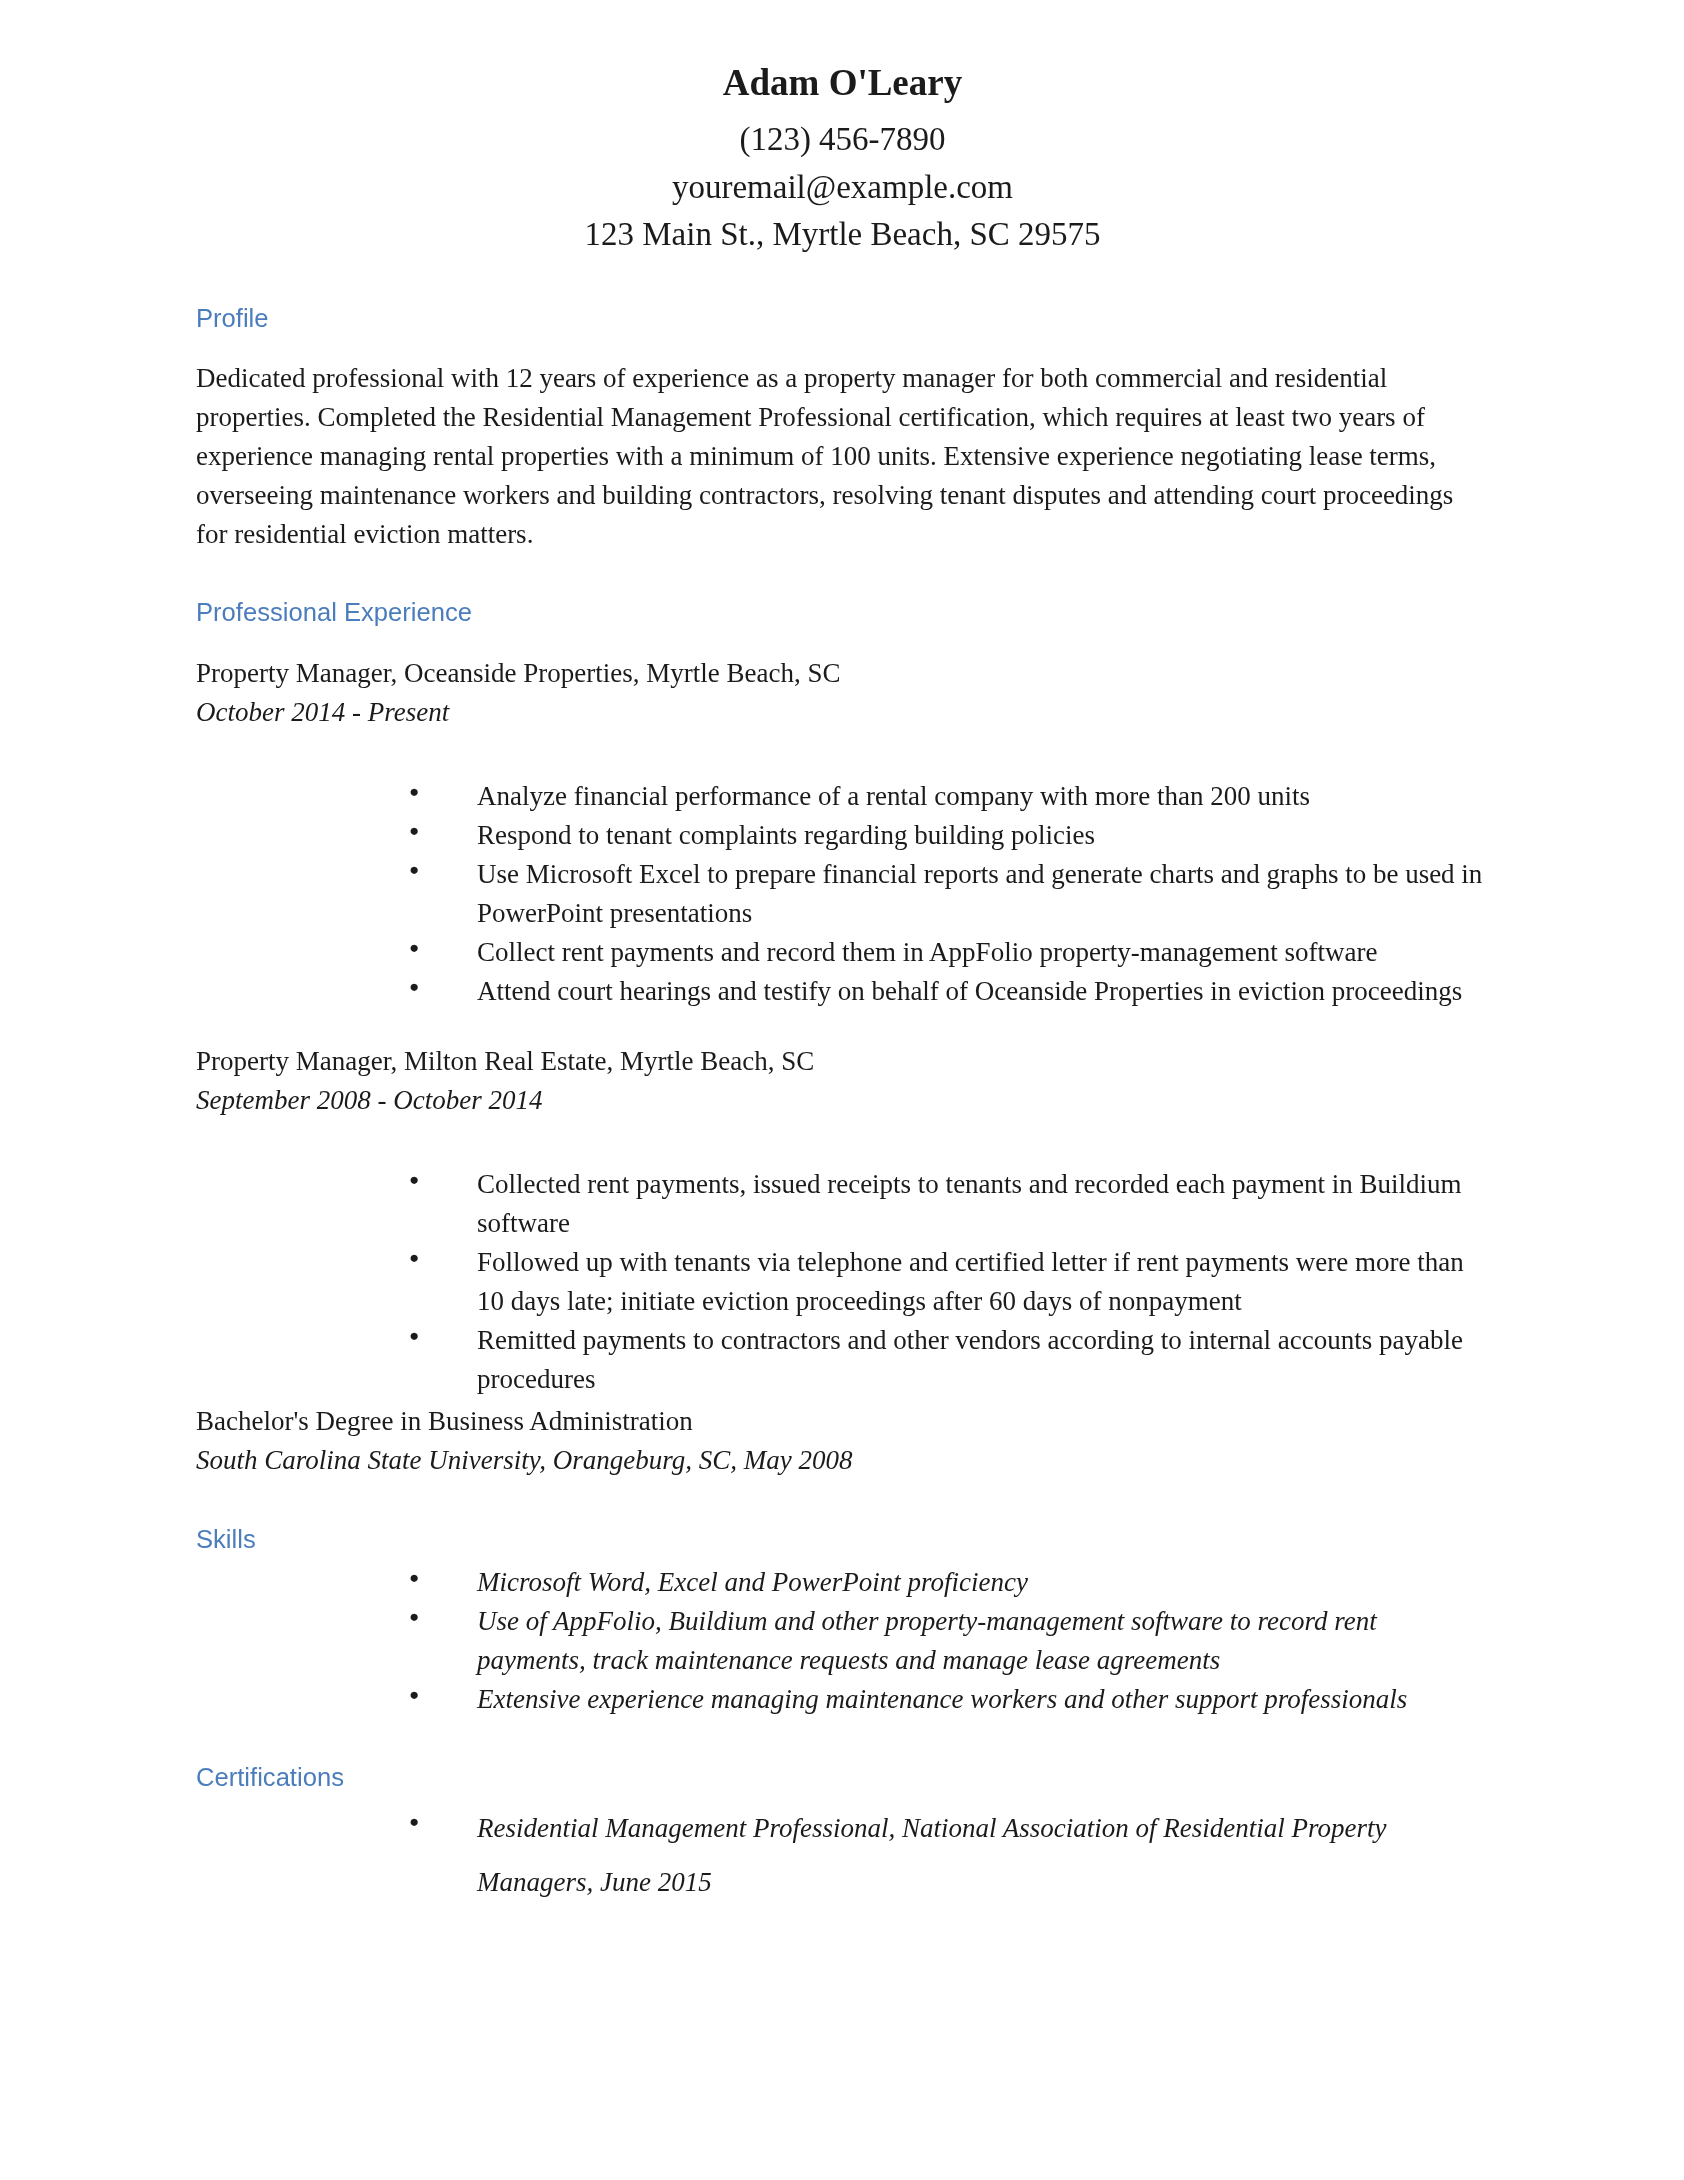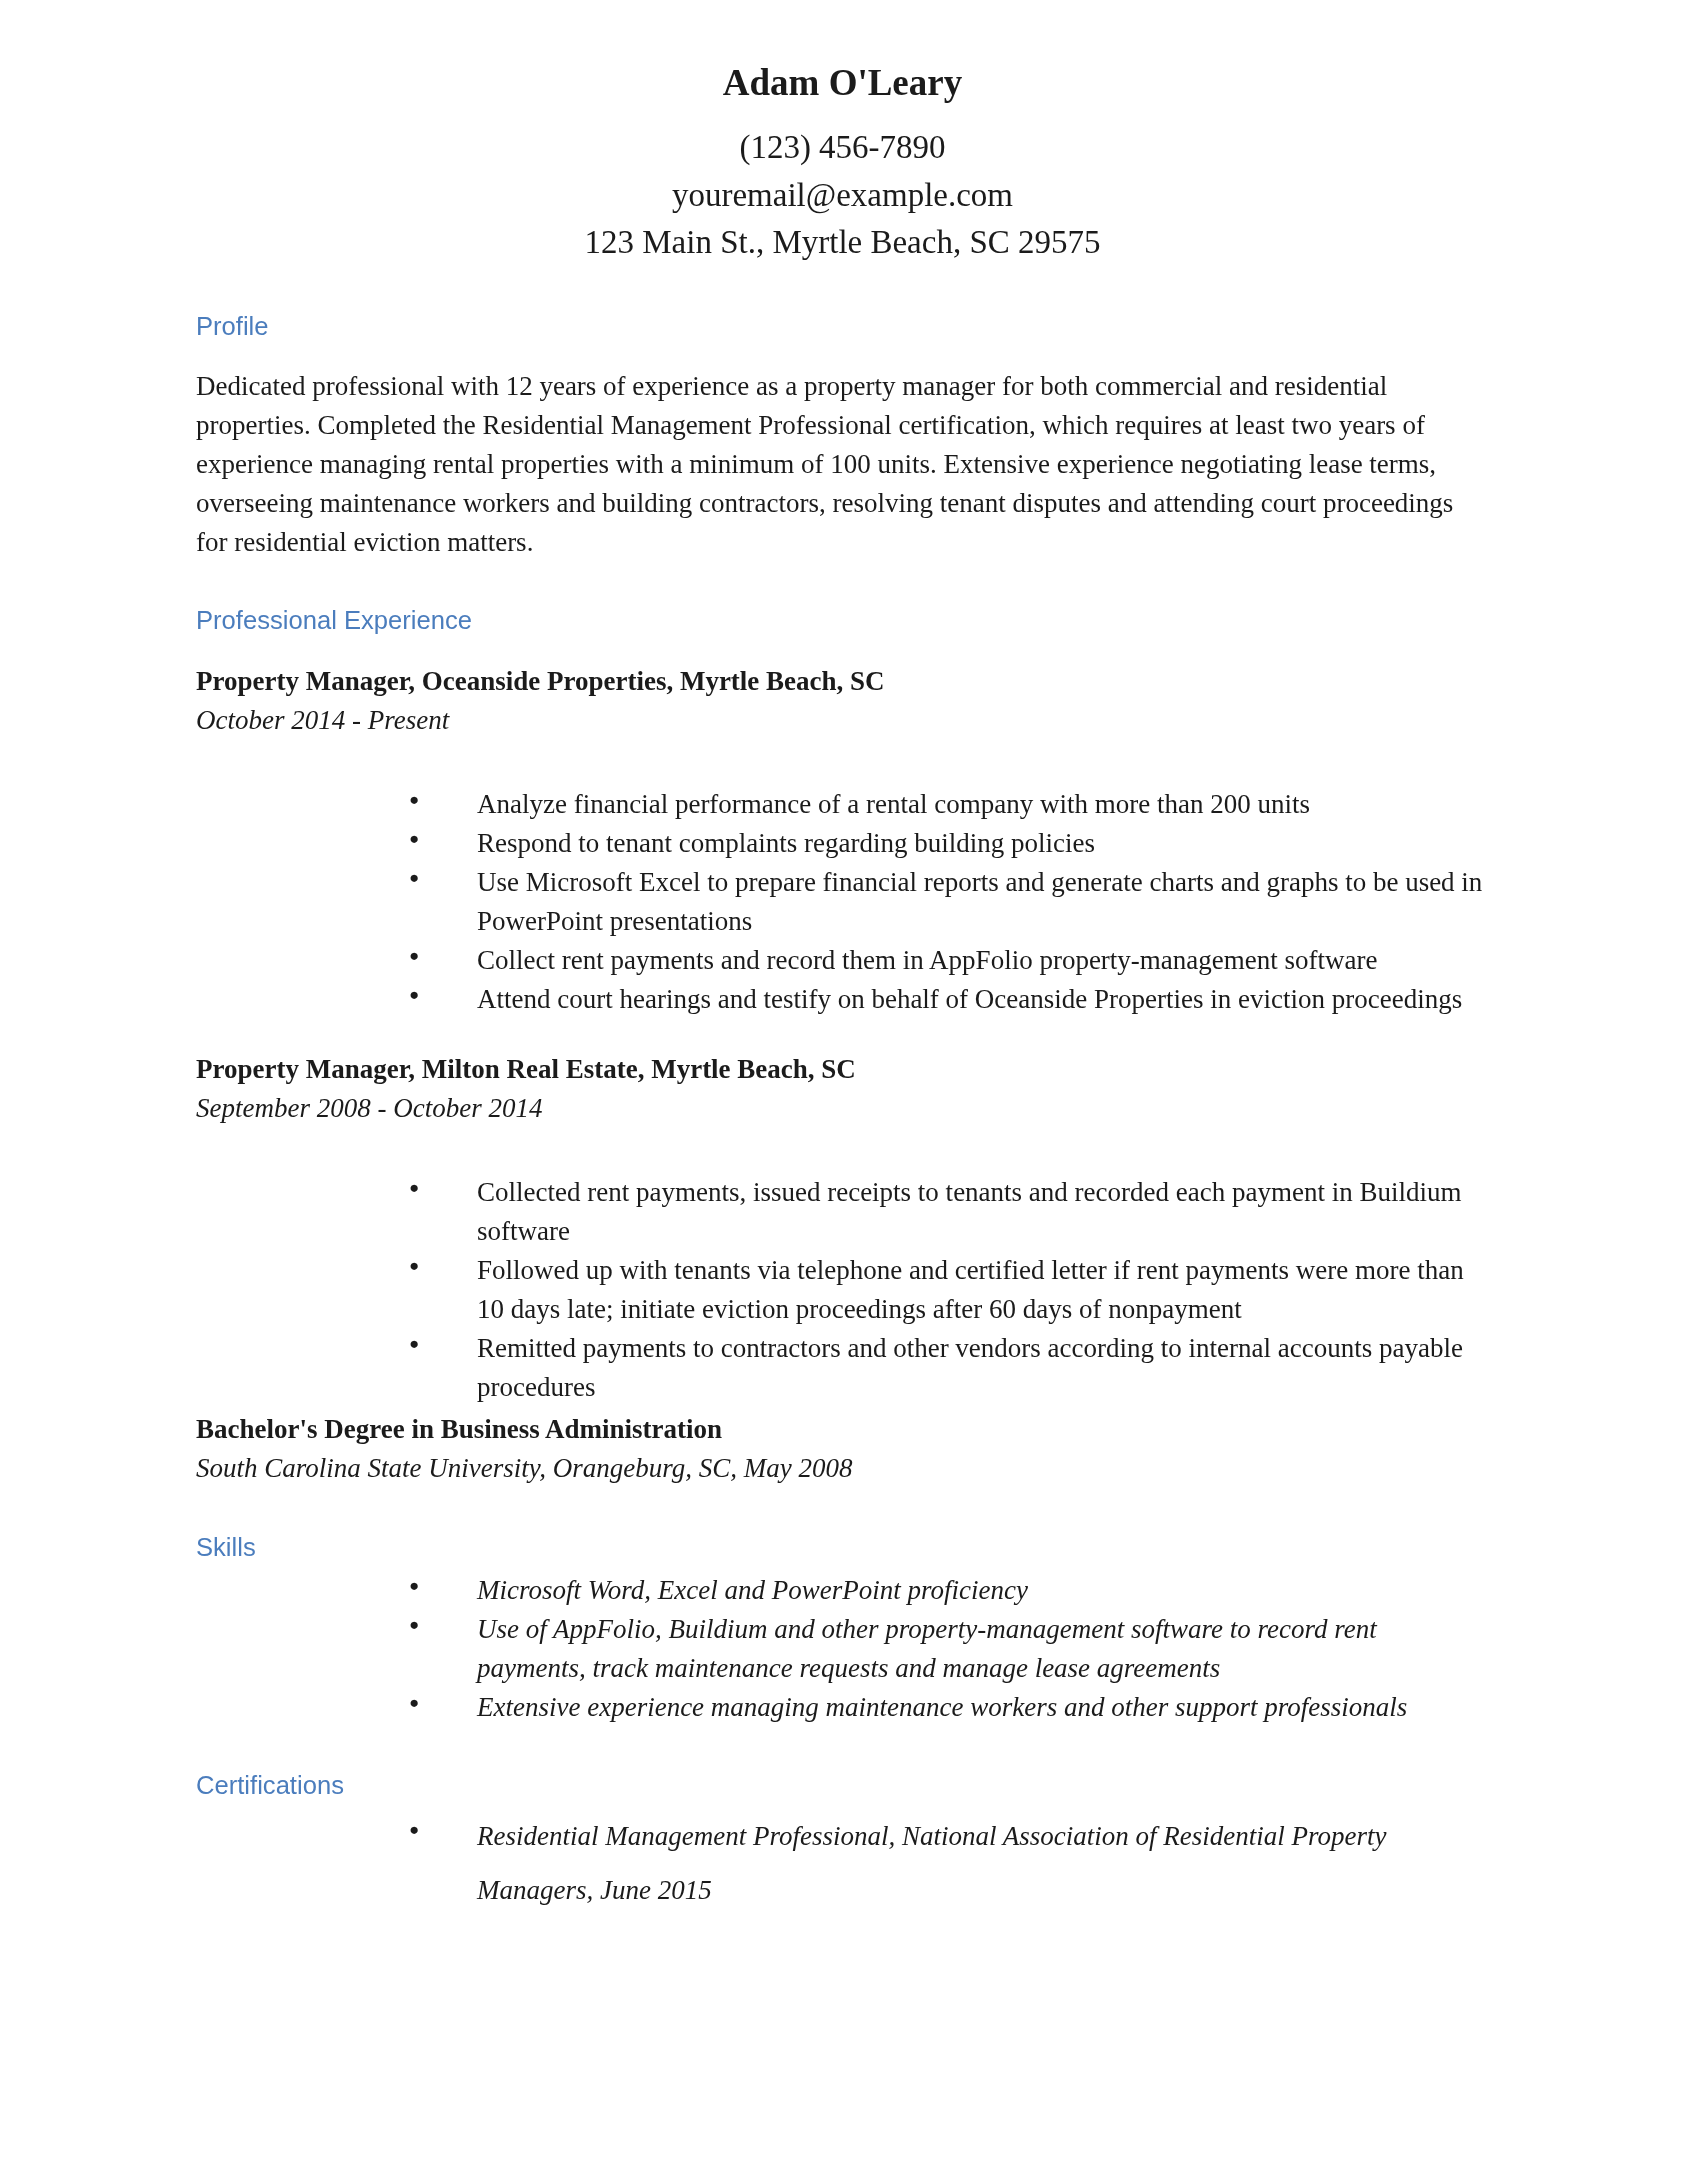--- a/index.html
+++ b/index.html
@@ -12,35 +12,35 @@
     font-family: "Liberation Serif", serif;
     font-size: 27px;
     line-height: 1.44;
     color: #1b1b1b;
   }
   .header { text-align: center; }
   .name {
     font-size: 37px;
     font-weight: bold;
     line-height: 1.25;
-    margin-bottom: 18px;
+    margin-bottom: 10px;
   }
   .contact { font-size: 33px; }
   .section-heading {
     font-family: "Liberation Sans", sans-serif;
     font-weight: normal;
     font-size: 25.6px;
     color: var(--heading-color, #4b7dbd);
     margin: 43px 0 24px 0;
     line-height: 1.3;
   }
   .tight-heading { margin-bottom: 6.8px; }
   .para { margin: 0; }
   .job { margin-top: 31px; }
-  .job-title { font-weight: bold; }
+  .job-title { font-weight: normal; }
   .job-dates { font-style: italic; }
   ul.bullets {
     list-style: none;
     margin-top: 46px;
     padding-left: 281px;
   }
   ul.bullets.tight { margin-top: 3.4px; font-style: italic; }
   ul.bullets li { position: relative; }
   ul.bullets li::before {
     content: "\25CF";

